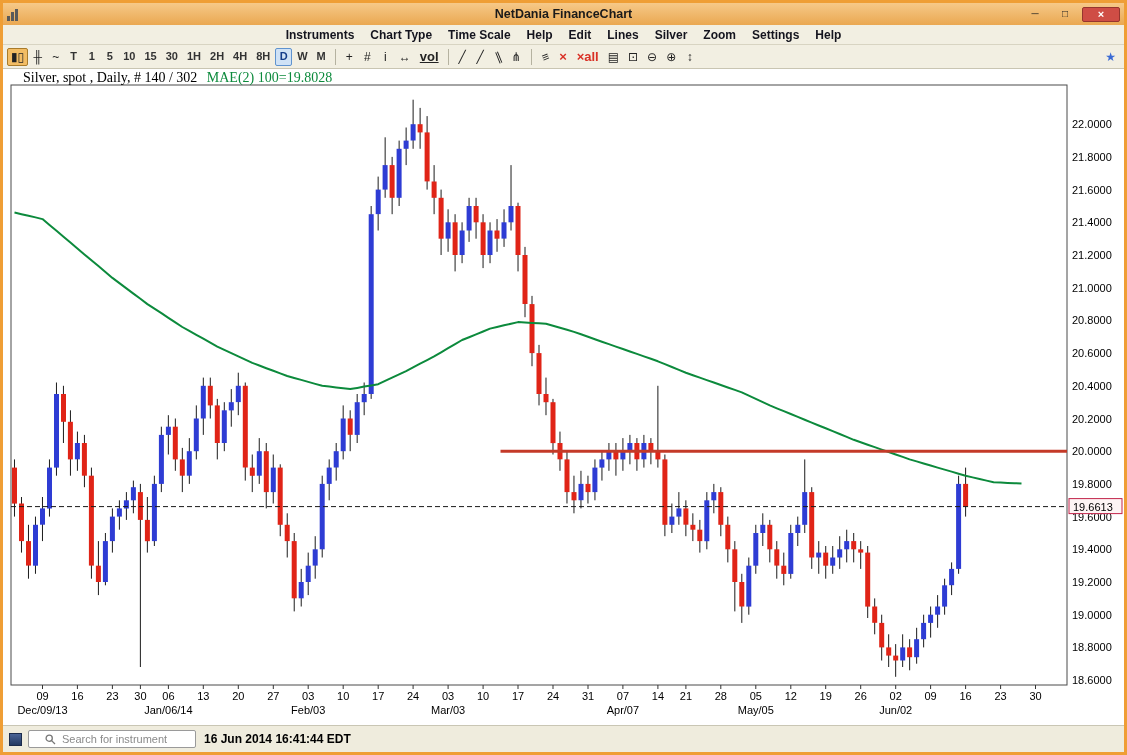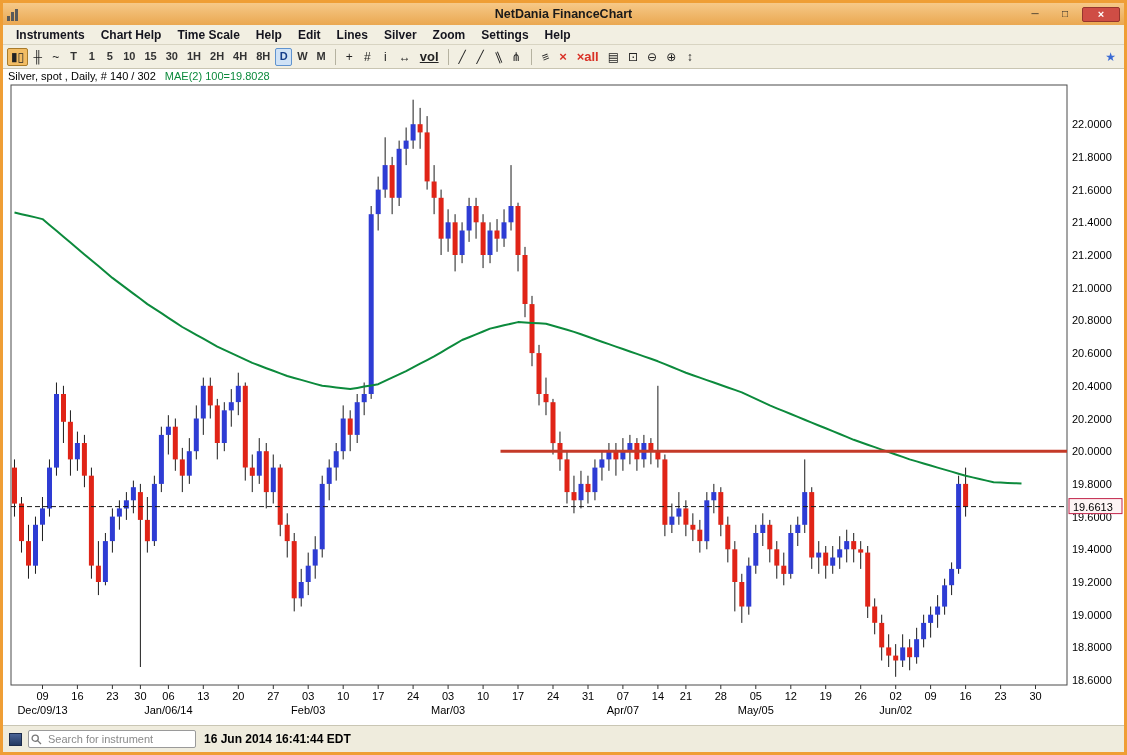--- a/index.html
+++ b/index.html
@@ -34,21 +34,21 @@
     font-size:10px;color:#222;cursor:default;line-height:1;
   }
   .win-btn.close{
     width:38px;background:#cf4d45;border:1px solid #96352e;border-radius:2px;
     color:#fff;font-weight:700;font-size:11px;
   }
   
   .menubar{
     height:20px;flex:0 0 20px;background:#f2efe2;
     border-bottom:1px solid #d8d4c2;
-    display:flex;align-items:center;padding:0 6px;gap:2px;
+    display:flex;align-items:center;padding:0 6px;gap:2px;justify-content:center;
   }
   .menu-item{
     font-size:12px;font-weight:700;color:#14141e;
     padding:1px 7px;white-space:nowrap;
   }
   
   .toolbar{
     height:24px;flex:0 0 24px;background:#f2efe2;
     border-bottom:1px solid #c9c5b2;
     display:flex;align-items:center;padding:0 4px;gap:1px;
@@ -64,36 +64,37 @@
   .sel-blue{background:#cfe2f6;border-color:#5f93cf;color:#123c8a;}
   .tb-sep{width:1px;height:16px;background:#b5b2a0;margin:0 4px;}
   .red{color:#d93025;font-weight:700;font-size:13px;}
   .vol{font-size:13px;font-weight:700;text-decoration:underline;}
   .slant{transform:rotate(-22deg);}
   .star{color:#3a6ad4;font-size:12px;}
   .push-right{margin-left:auto;}
   
   .chart-region{flex:1 1 auto;position:relative;background:#fff;}
   .chart-label{
-    position:absolute;top:1px;left:5px;font-size:11px;color:#000;z-index:3;
+    position:absolute;top:1px;left:20px;font-size:14px;color:#000;z-index:3;
     white-space:nowrap;
+    font-family:Liberation Serif, serif;
   }
   .chart-label .study{color:#0c8a3c;margin-left:6px;}
   #chart-svg{position:absolute;inset:0;}
   #chart-svg text{font-family:"Liberation Sans","DejaVu Sans",sans-serif;font-size:11px;fill:#000;}
   
   .statusbar{
     height:27px;flex:0 0 27px;background:#efecdd;
     border-top:1px solid #c9c6b4;
     display:flex;align-items:center;padding:0 6px;gap:6px;
   }
   .sb-square{width:13px;height:13px;background:linear-gradient(#4a6496,#243a63);border:1px solid #1c2c4c;}
   .searchbox{
     width:168px;height:18px;background:#fff;border:1px solid #9a9a9a;border-radius:2px;
-    display:flex;align-items:center;padding:0 2px;gap:4px;
+    display:flex;align-items:center;padding:0 16px;gap:4px;
   }
   .searchbox input{
     border:none;outline:none;flex:1;font-size:11px;color:#333;
     font-family:"Liberation Sans","DejaVu Sans",sans-serif;background:transparent;min-width:0;
   }
   .searchbox input::placeholder{color:#8a8a8a;}
   .timestamp{font-size:12px;font-weight:700;color:#000;margin-left:2px;}
 </style>
 </head>
 <body>
@@ -109,21 +110,21 @@
     <span class="win-title">NetDania FinanceChart</span>
     <span class="controls">
         <span class="win-btn minimize">─</span>
         <span class="win-btn maximize">□</span>
         <span class="win-btn close">×</span>
       </span>
   </div>
 
   <div class="menubar">
       <div class="menu-item">Instruments</div>
-      <div class="menu-item">Chart Help</div>
+      <div class="menu-item">Chart Type</div>
       <div class="menu-item">Time Scale</div>
       <div class="menu-item">Help</div>
       <div class="menu-item">Edit</div>
       <div class="menu-item">Lines</div>
       <div class="menu-item">Silver</div>
       <div class="menu-item">Zoom</div>
       <div class="menu-item">Settings</div>
       <div class="menu-item">Help</div>
     </div>
 

